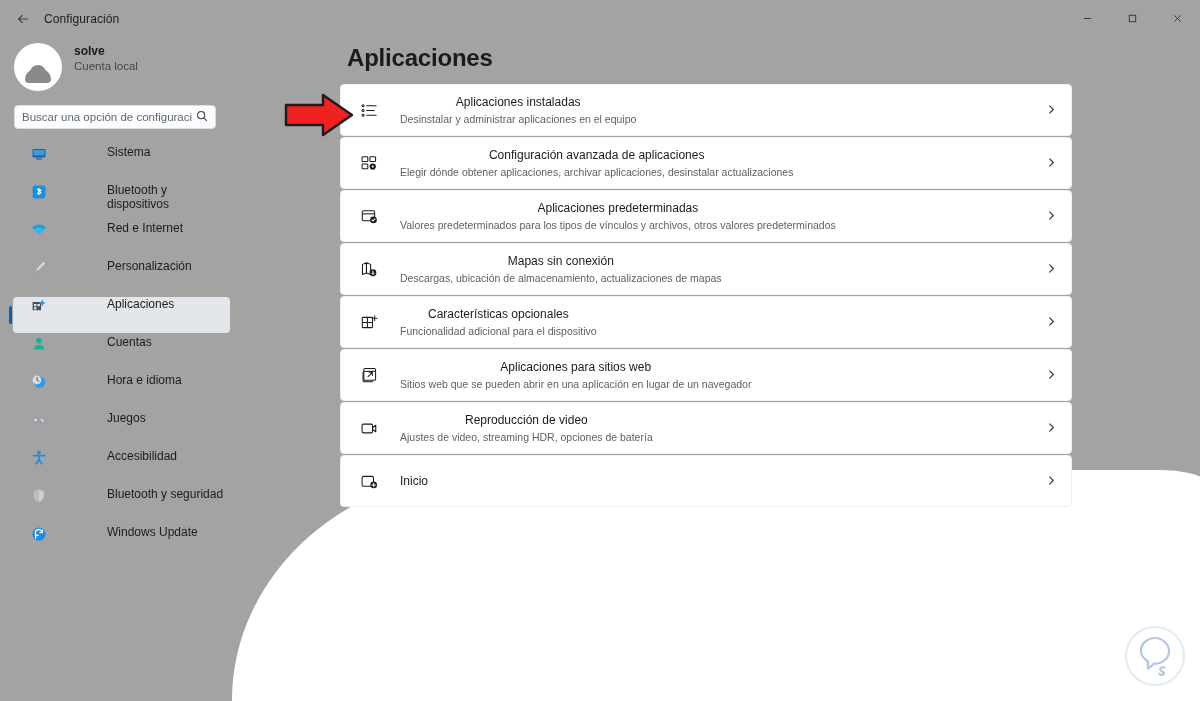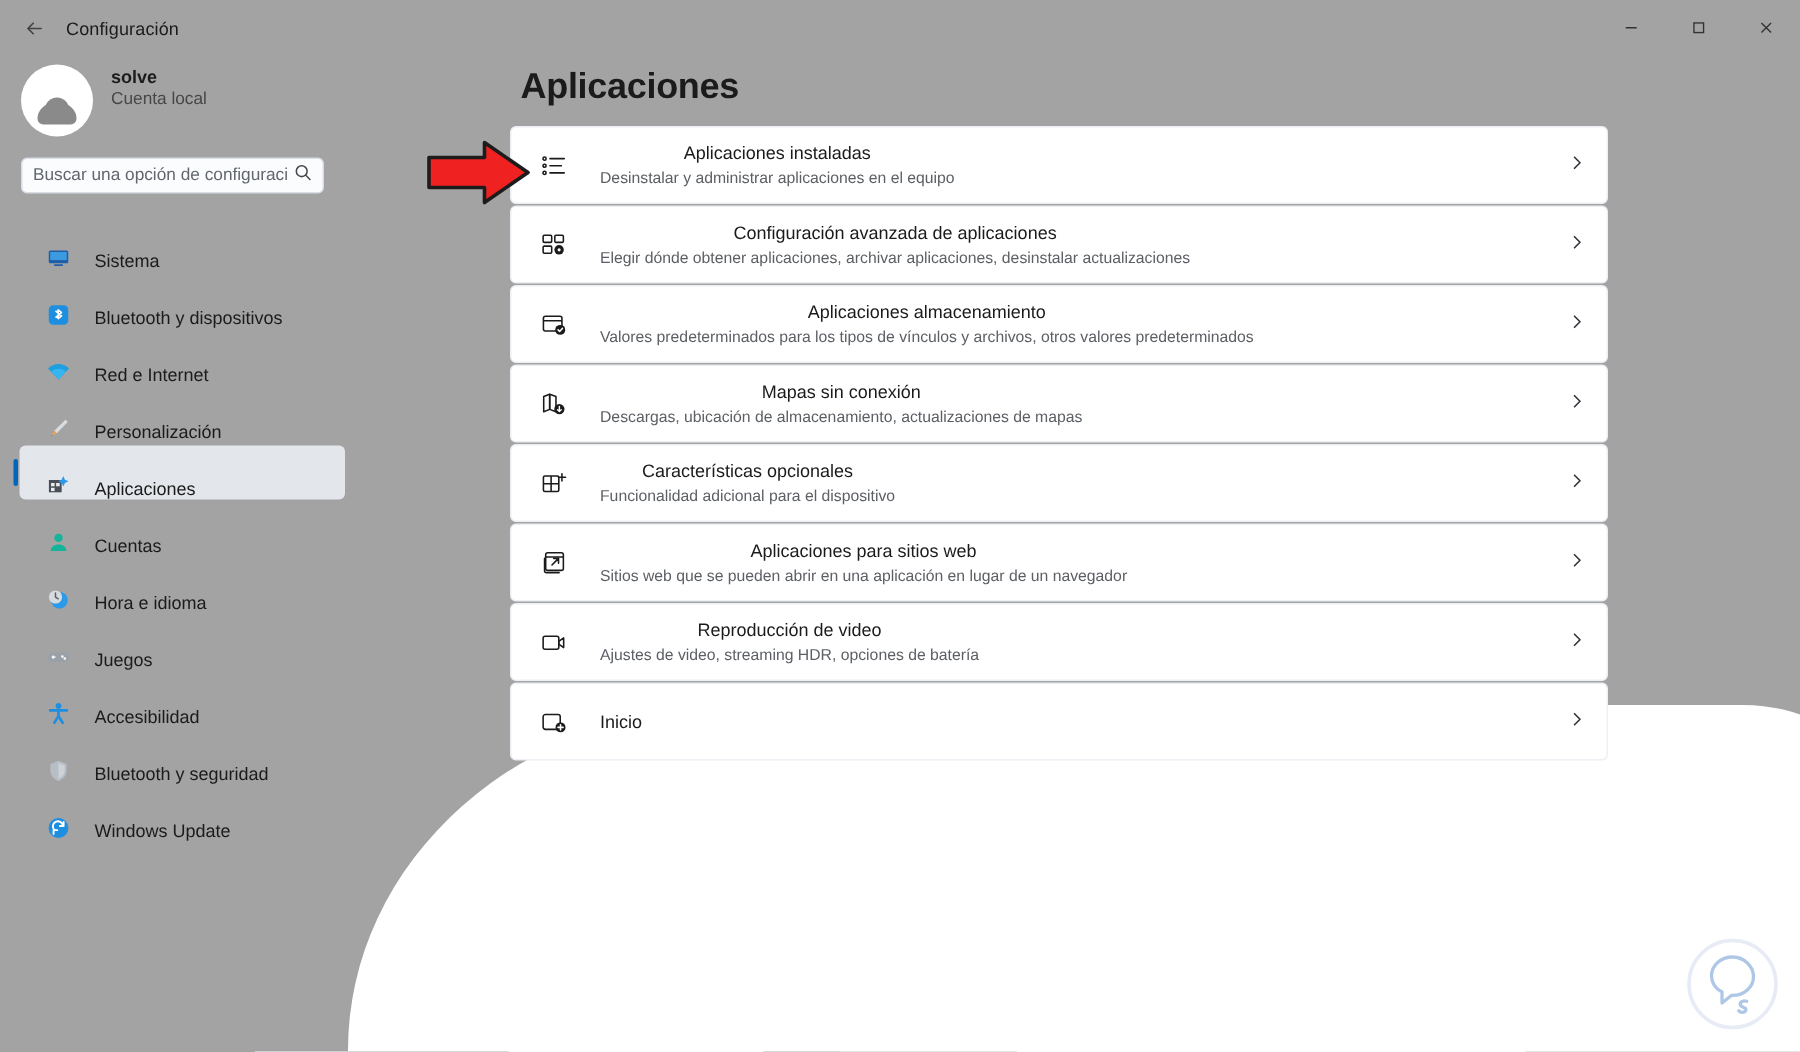--- a/index.html
+++ b/index.html
@@ -108,24 +108,25 @@
     font-family: "Liberation Sans", sans-serif;
     font-size: 11.5px; color: #1b1b1b;
   }
   .searchbox input::placeholder { color: #63676d; }
   .search-ico { flex: none; margin-left: 4px; }
 
   .navlist { position: absolute; left: 0; top: 108px; width: 242px; }
   .navitem {
     position: relative;
     height: 36px; margin: 0 12px 2px 13px;
-    display: flex; align-items: flex-end;
+    display: flex; align-items: flex-start;
     border-radius: 4px;
     cursor: pointer;
     padding-left: 17px;
+    gap: 44px;
   }
   .navitem.selected { background: #e3e6eb; }
   .navitem.selected::before {
     content: ""; position: absolute; left: -4px; top: 9px;
     width: 3px; height: 18px; border-radius: 2px;
     background: #0067c0;
   }
   .nav-ico {
     width: 18px; height: 18px; flex: none;
     display: flex; align-items: center; justify-content: center;
@@ -418,21 +419,21 @@
       <div class="card">
         <span class="card-ico">
           <svg width="19" height="19" viewBox="0 0 20 20" stroke-width="1.1">
             <rect x="2.4" y="4" width="13" height="10.4" rx="1.4"></rect>
             <path d="M2.4 7.2h13"></path>
             <circle cx="14.2" cy="13.6" r="3.5" fill="#1b1b1b" stroke="none"></circle>
             <path d="M12.7 13.6l1.1 1.1 2-2.2" stroke="#fff" stroke-width="1.1" fill="none" stroke-linecap="round" stroke-linejoin="round"></path>
           </svg>
         </span>
         <span class="card-text">
-          <span class="card-title" style="display:block">Aplicaciones almacenamiento</span>
+          <span class="card-title" style="display:block">Aplicaciones predeterminadas</span>
           <span class="card-sub" style="display:block">Valores predeterminados para los tipos de vínculos y archivos, otros valores predeterminados</span>
         </span>
         <span class="chevron">
           <svg width="11" height="11" viewBox="0 0 12 12" stroke-width="1.2">
             <path d="M4 2l4 4-4 4" stroke-linecap="round" stroke-linejoin="round"></path>
           </svg>
         </span>
       </div>
 
       <div class="card">

